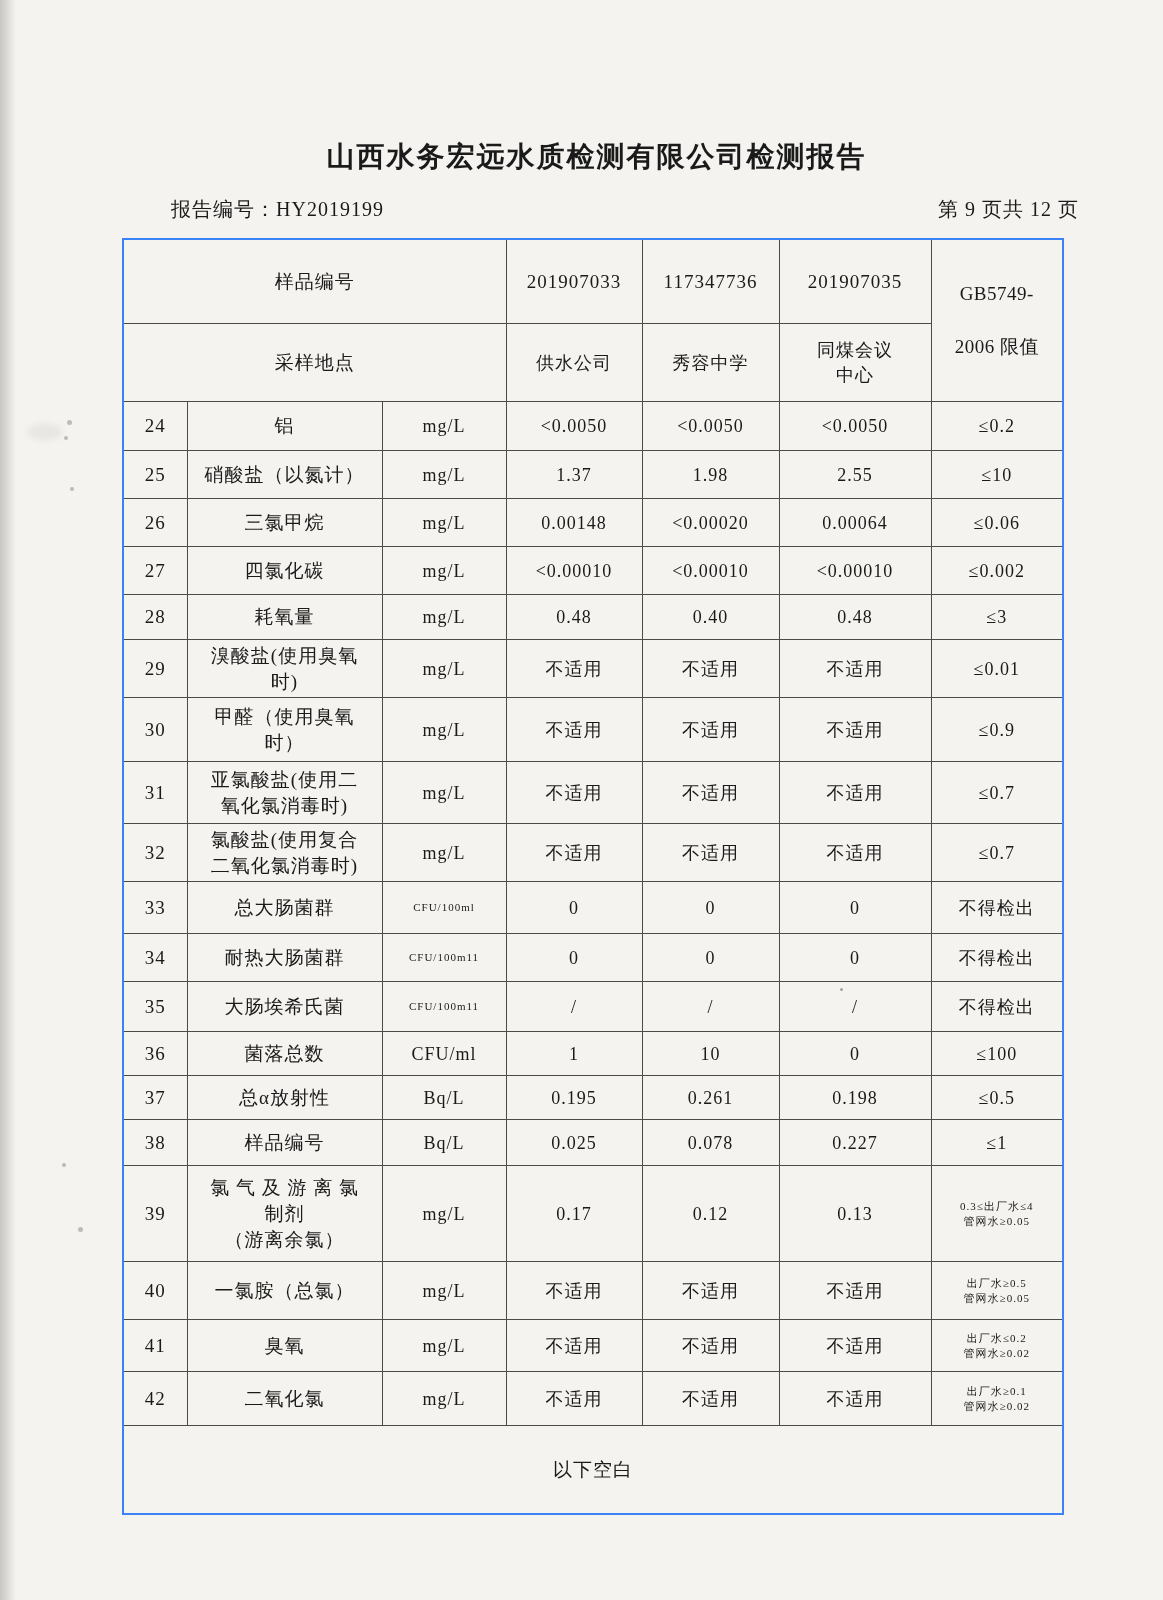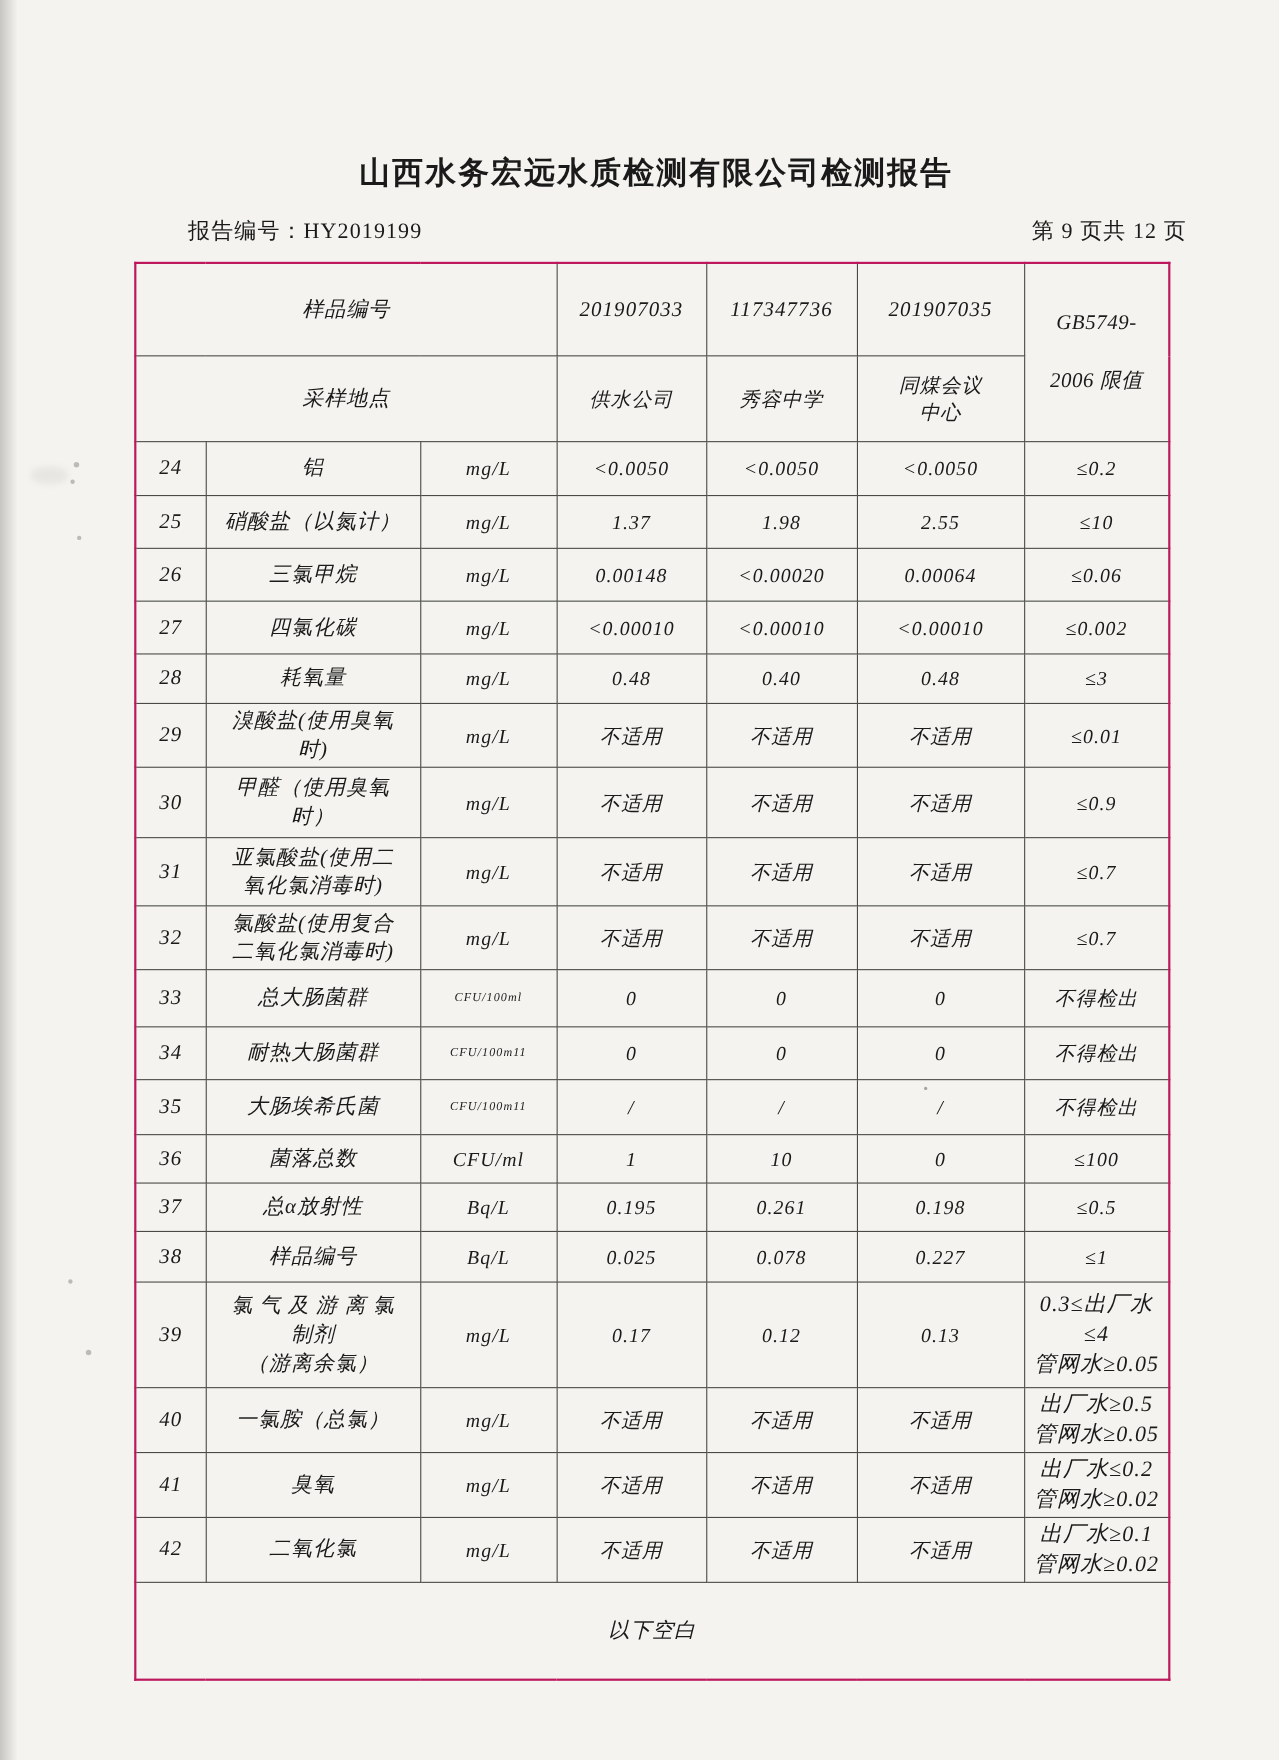--- a/index.html
+++ b/index.html
@@ -46,28 +46,28 @@
     font-size:19px;
   }
   table.report td{
     border:1px solid #4a4a48;
     text-align:center;vertical-align:middle;
     padding:2px 4px;
     white-space:pre-line;
     letter-spacing:1px;
     line-height:1.35;
   }
-  table.report{border:2px solid #be185d;font-style:italic;}
+  table.report{border:2px solid #3b82f6;}
   td.c-name{text-align:left;padding-left:13px;}
   td.c-name-center{text-align:center;padding-left:4px;}
   td.c-unit{font-size:18px;letter-spacing:0;}
   td.unit-sm{font-size:11px;letter-spacing:0;}
   td.c-val{font-size:18px;letter-spacing:.5px;}
   td.c-limit{font-size:18px;letter-spacing:.5px;}
-  td.limit-sm{font-size:20px;letter-spacing:0;line-height:1.5;}
+  td.limit-sm{font-size:11px;letter-spacing:0;line-height:1.5;}
   td.h-std{padding:0;}
   .std-wrap{
     display:flex;flex-direction:column;justify-content:space-around;align-items:center;
     height:106px;font-size:19px;letter-spacing:.5px;
   }
   td.c-blank{
     text-align:left;vertical-align:top;padding:8px 12px;font-size:19px;
   }
 </style>
 </head>

